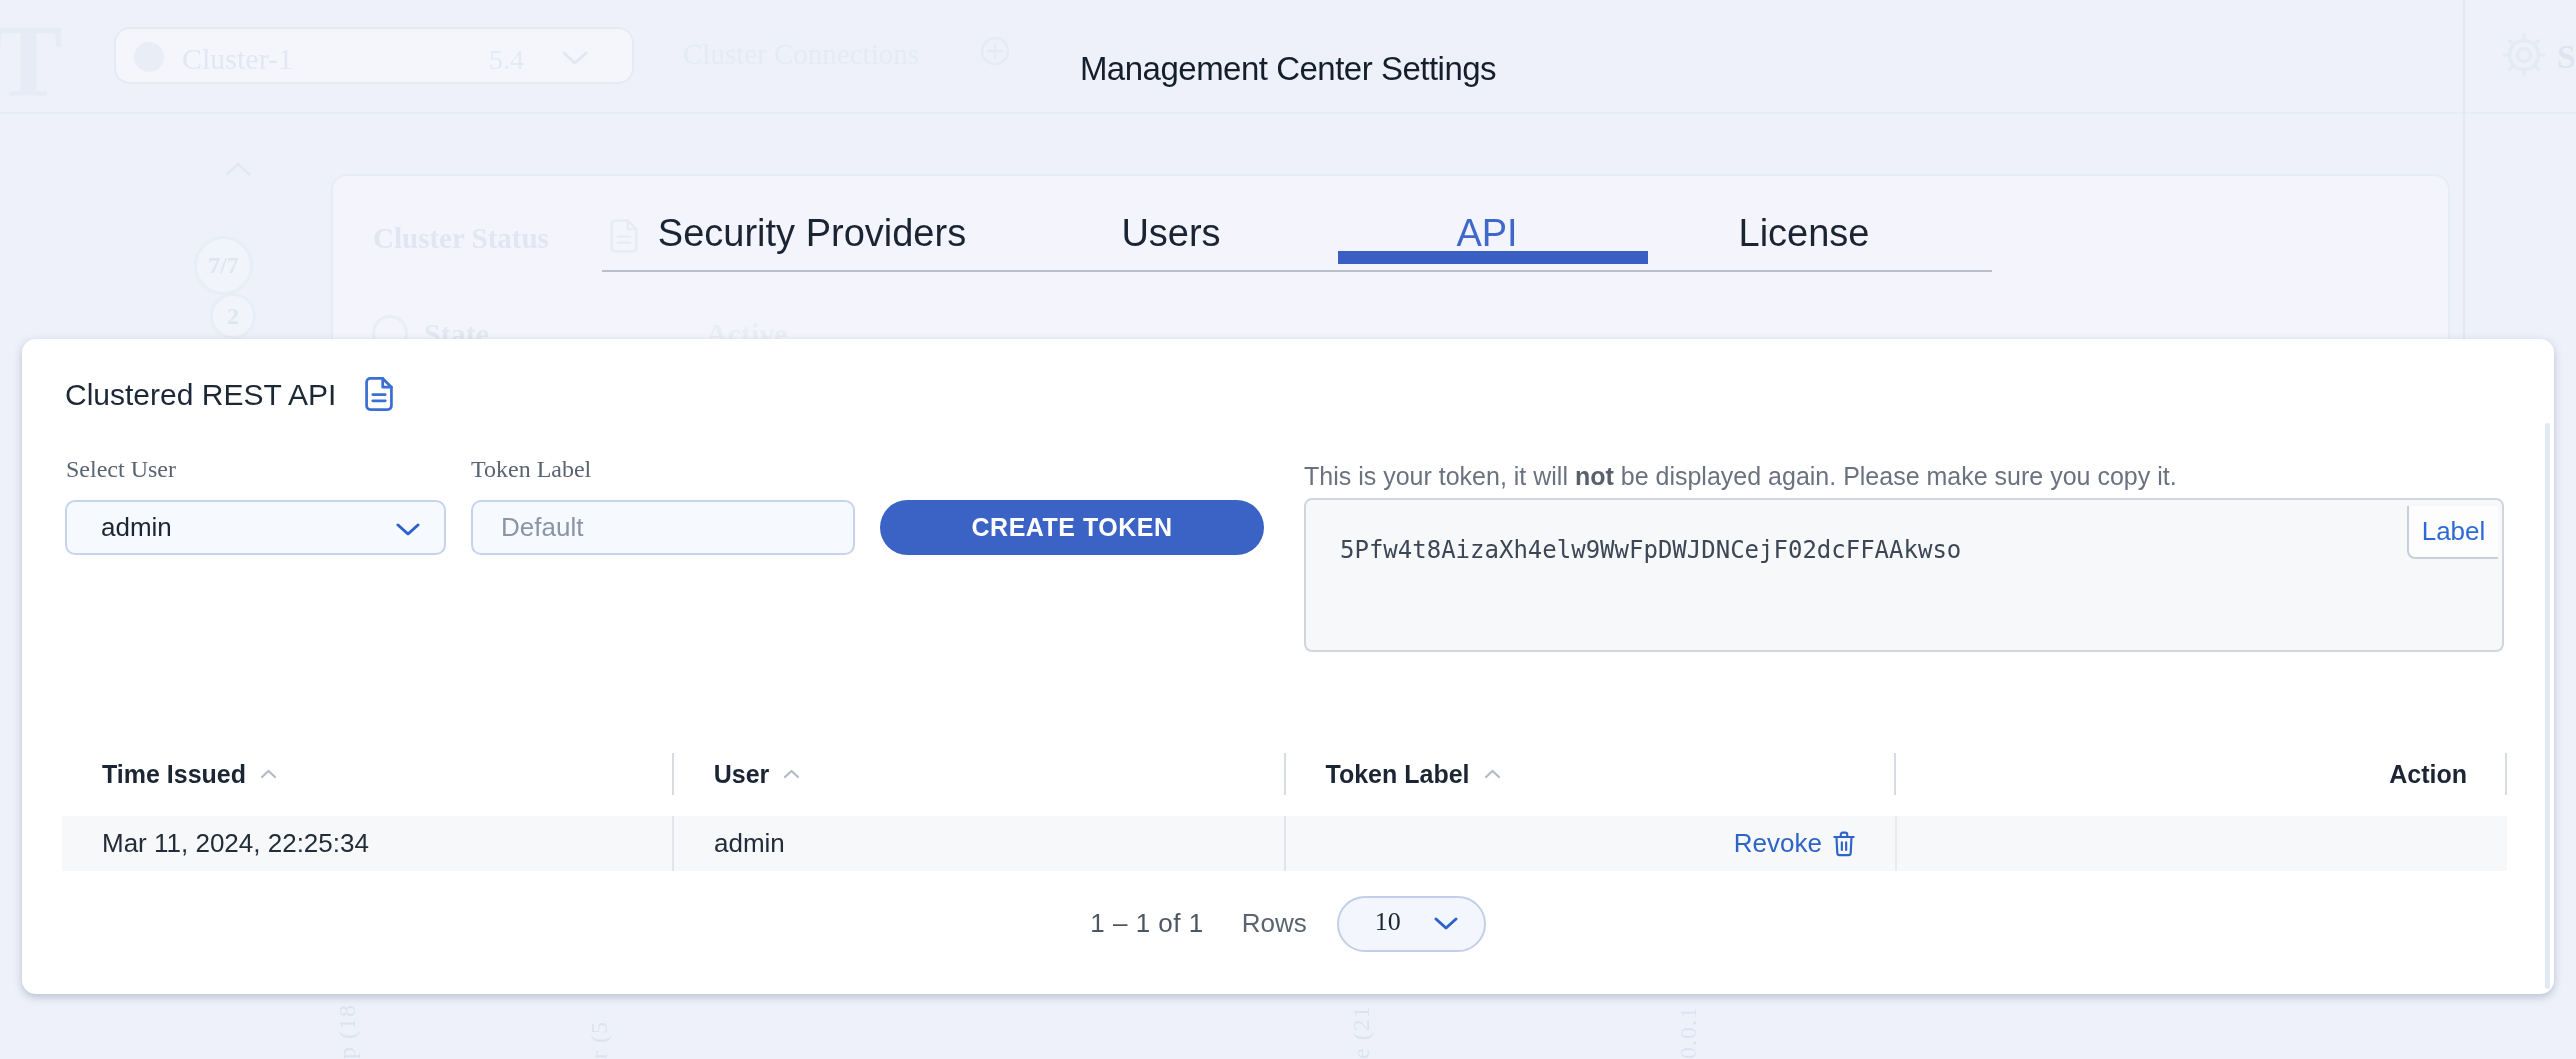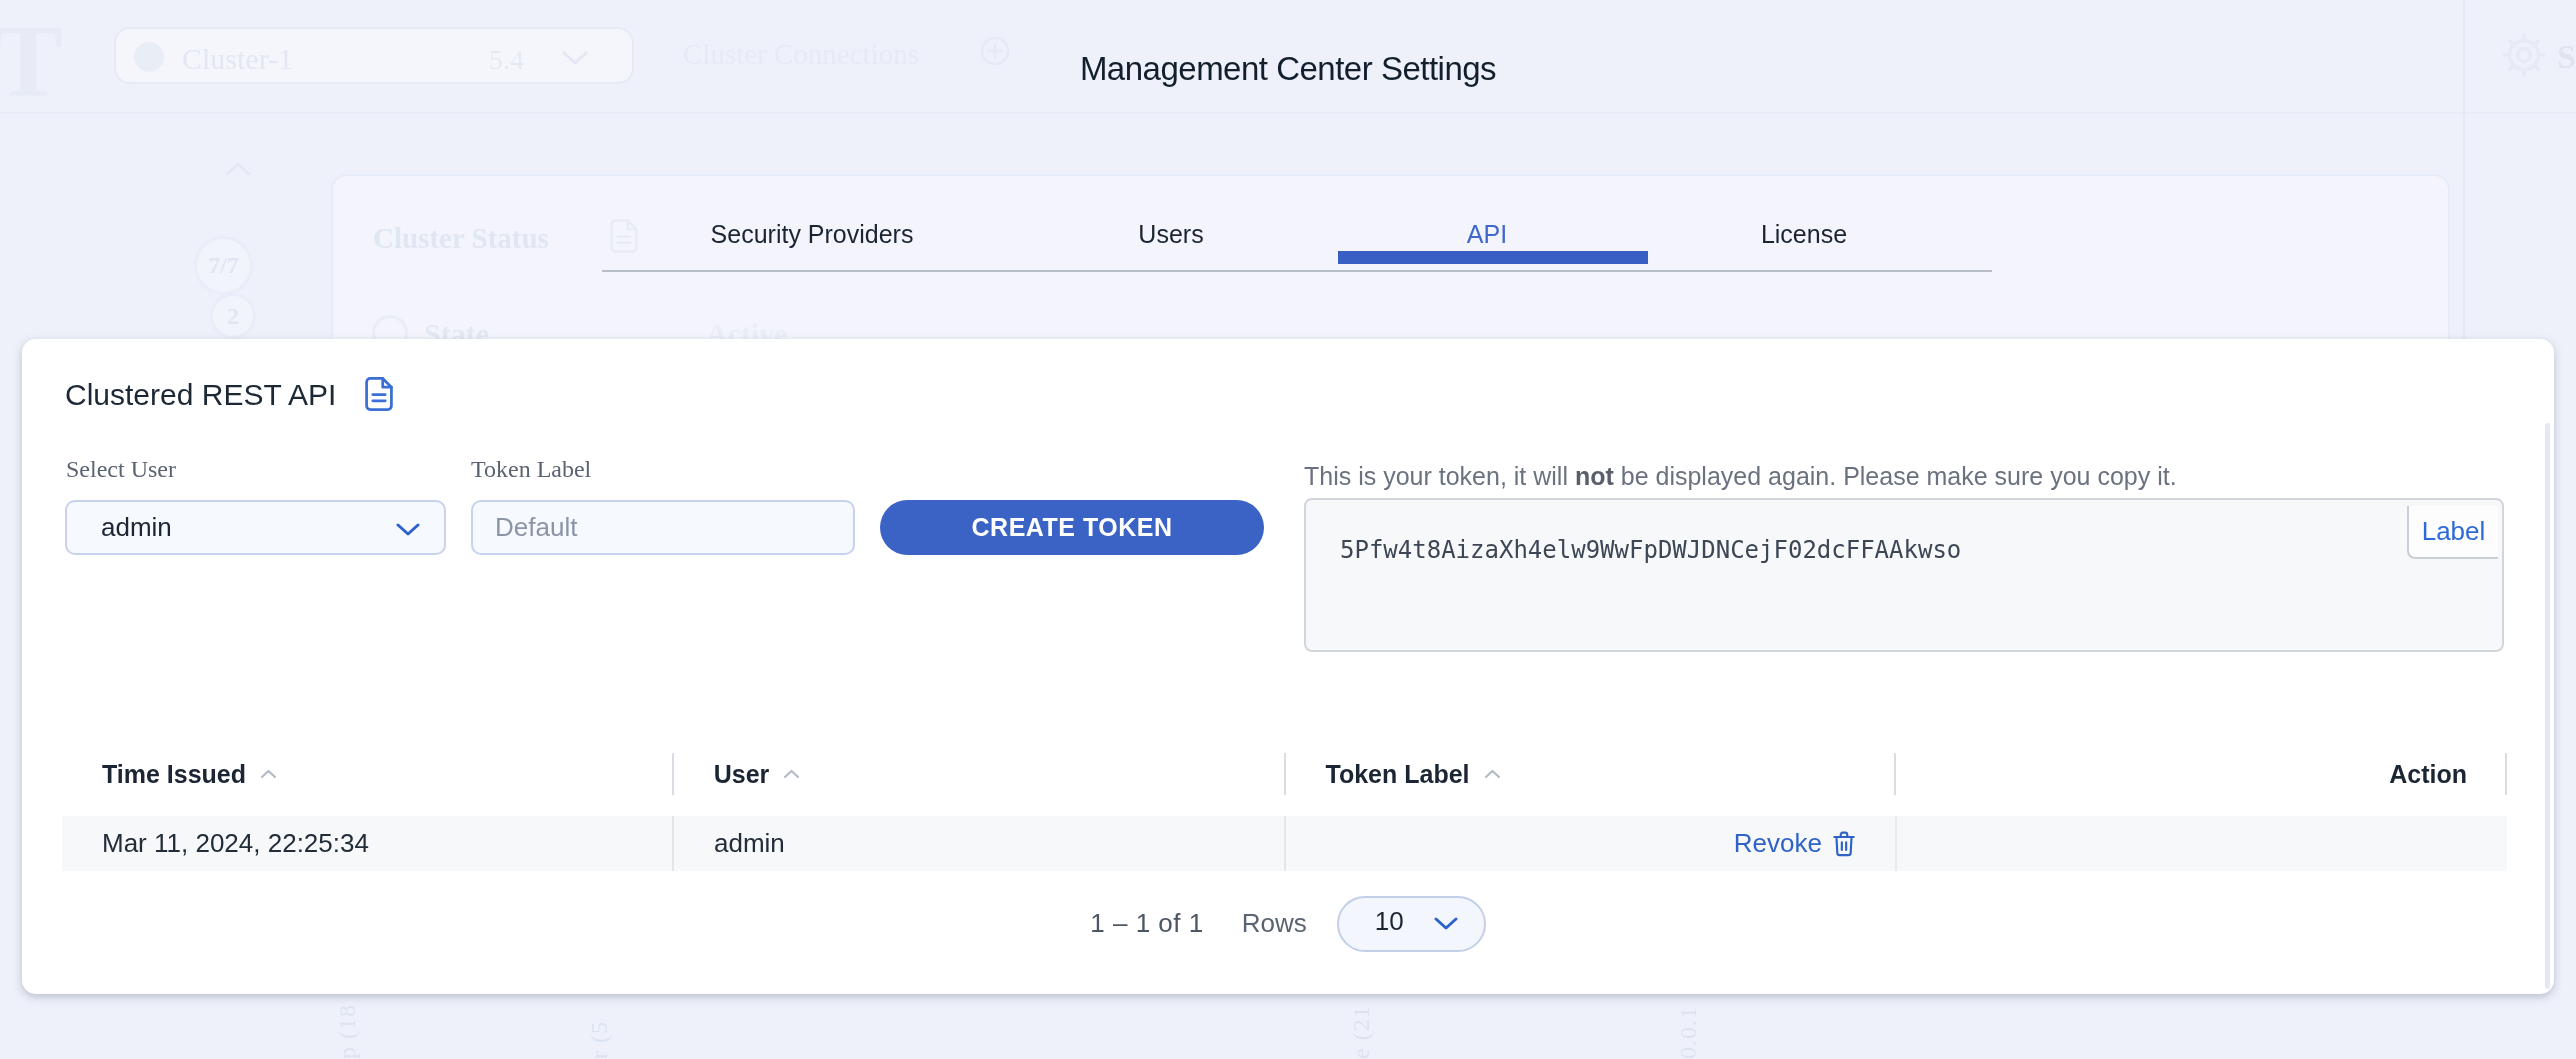--- a/index.html
+++ b/index.html
@@ -35,21 +35,21 @@
   .bd-checkcirc { left:372px; top:315px; width:36px; height:36px; border:3px solid #e9edf7; border-radius:50%;}
   .bd-state { left:424px; top:317px; font-size:30px; font-weight:600; color:#e3e8f3;}
   .bd-active { left:706px; top:317px; font-size:30px; font-weight:600; color:#e9edf6;}
   .bd-rot { top:998px; height:61px; font-size:24px; color:#dce3f0; letter-spacing:1px;
             writing-mode:vertical-rl; transform:rotate(180deg); overflow:hidden;}
 
   
   .mc-title { position:absolute; left:0; right:0; top:50px; text-align:center;
               font-size:33px; font-weight:500; letter-spacing:-0.5px; color:#141f2d;}
   .tabstrip-line { position:absolute; left:602px; top:270px; width:1390px; height:2px; background:#b9bfc8;}
-  .tab { position:absolute; top:220px; transform:translateX(-50%); font-size:25px;
+  .tab { position:absolute; top:212px; transform:translateX(-50%); font-size:38px;
          font-weight:500; color:#1b2433; cursor:pointer; white-space:nowrap;}
   .tab-security { left:812px; }
   .tab-users    { left:1171px; }
   .tab-api      { left:1487px; color:#3e68cc; }
   .tab-license  { left:1804px; }
   .tab-activebar { position:absolute; left:1338px; top:251px; width:310px; height:13px; background:#3a5fc4;}
 
   
   .card { position:absolute; left:22px; top:339px; width:2532px; height:655px; background:#ffffff;
           border-radius:14px; box-shadow:0 3px 8px rgba(90,100,125,.35);}
@@ -61,21 +61,21 @@
   .lbl-user  { left:44px;  top:117px; }
   .lbl-token { left:449px; top:117px; }
 
   .selectbox, .textinput {
     height:55px; border:2px solid #c7d3ec; border-radius:10px; background:#f6f9fe;
     display:flex; align-items:center; font-size:26px; color:#1c2533;
   }
   .sel-user { left:43px; top:161px; width:381px; padding:0 24px 0 34px; justify-content:space-between; cursor:pointer;}
   .inp-tokenlabel { left:449px; top:161px; width:384px; }
   .inp-tokenlabel input { width:100%; height:100%; border:none; outline:none; background:transparent;
-    font-family:"Liberation Sans",sans-serif; font-size:26px; color:#1c2533; padding:0 22px;}
+    font-family:"Liberation Sans",sans-serif; font-size:26px; color:#1c2533; padding:0 28px;}
   .inp-tokenlabel input::placeholder { color:#8b95a5; opacity:1;}
 
   .btn-create { left:858px; top:161px; width:384px; height:55px; border:none; border-radius:28px;
     background:#3a63c5; color:#ffffff; font-family:"Liberation Sans",sans-serif; font-size:25px;
     font-weight:600; letter-spacing:0.5px; cursor:pointer;}
 
   .token-notice { left:1282px; top:123px; font-size:25px; color:#6a7280;}
   .token-notice b { color:#59606c;text-align:center; }
   .token-box { left:1282px; top:159px; width:1200px; height:154px; background:#f7f8f9;
                border:2px solid #d2d6dc; border-radius:8px;}
@@ -101,21 +101,21 @@
   .tbl-row .cell.c4 { border-right:2px solid #e9ebee; }
   .revoke { display:flex; align-items:center; gap:9px; color:#2e63c8; font-size:26px; cursor:pointer;}
 
   
   .pager { left:0; right:0; top:556px; height:57px; display:flex; align-items:center;
            justify-content:center; gap:30px;}
   .pg-range { font-size:26px; color:#4d5663; letter-spacing:0.5px;}
   .pg-rows  { font-size:26px; color:#5a6370; margin-left:8px;}
   .pg-select { width:149px; height:56px; border:2px solid #c3cfe9; border-radius:28px; background:#f3f7fd;
     display:flex; align-items:center; justify-content:space-between; padding:0 26px 4px 36px;
-    font-size:26px; color:#1c2533; cursor:pointer;}
+    font-size:26px; color:#1c2533; cursor:pointer;font-family:Liberation Serif, serif;}
 </style>
 </head>
 <body>
 
 <div class="page">
 
   <div class="bd bd-logo">T</div>
   <div class="bd bd-hline"></div>
   <div class="bd bd-vline"></div>
 

